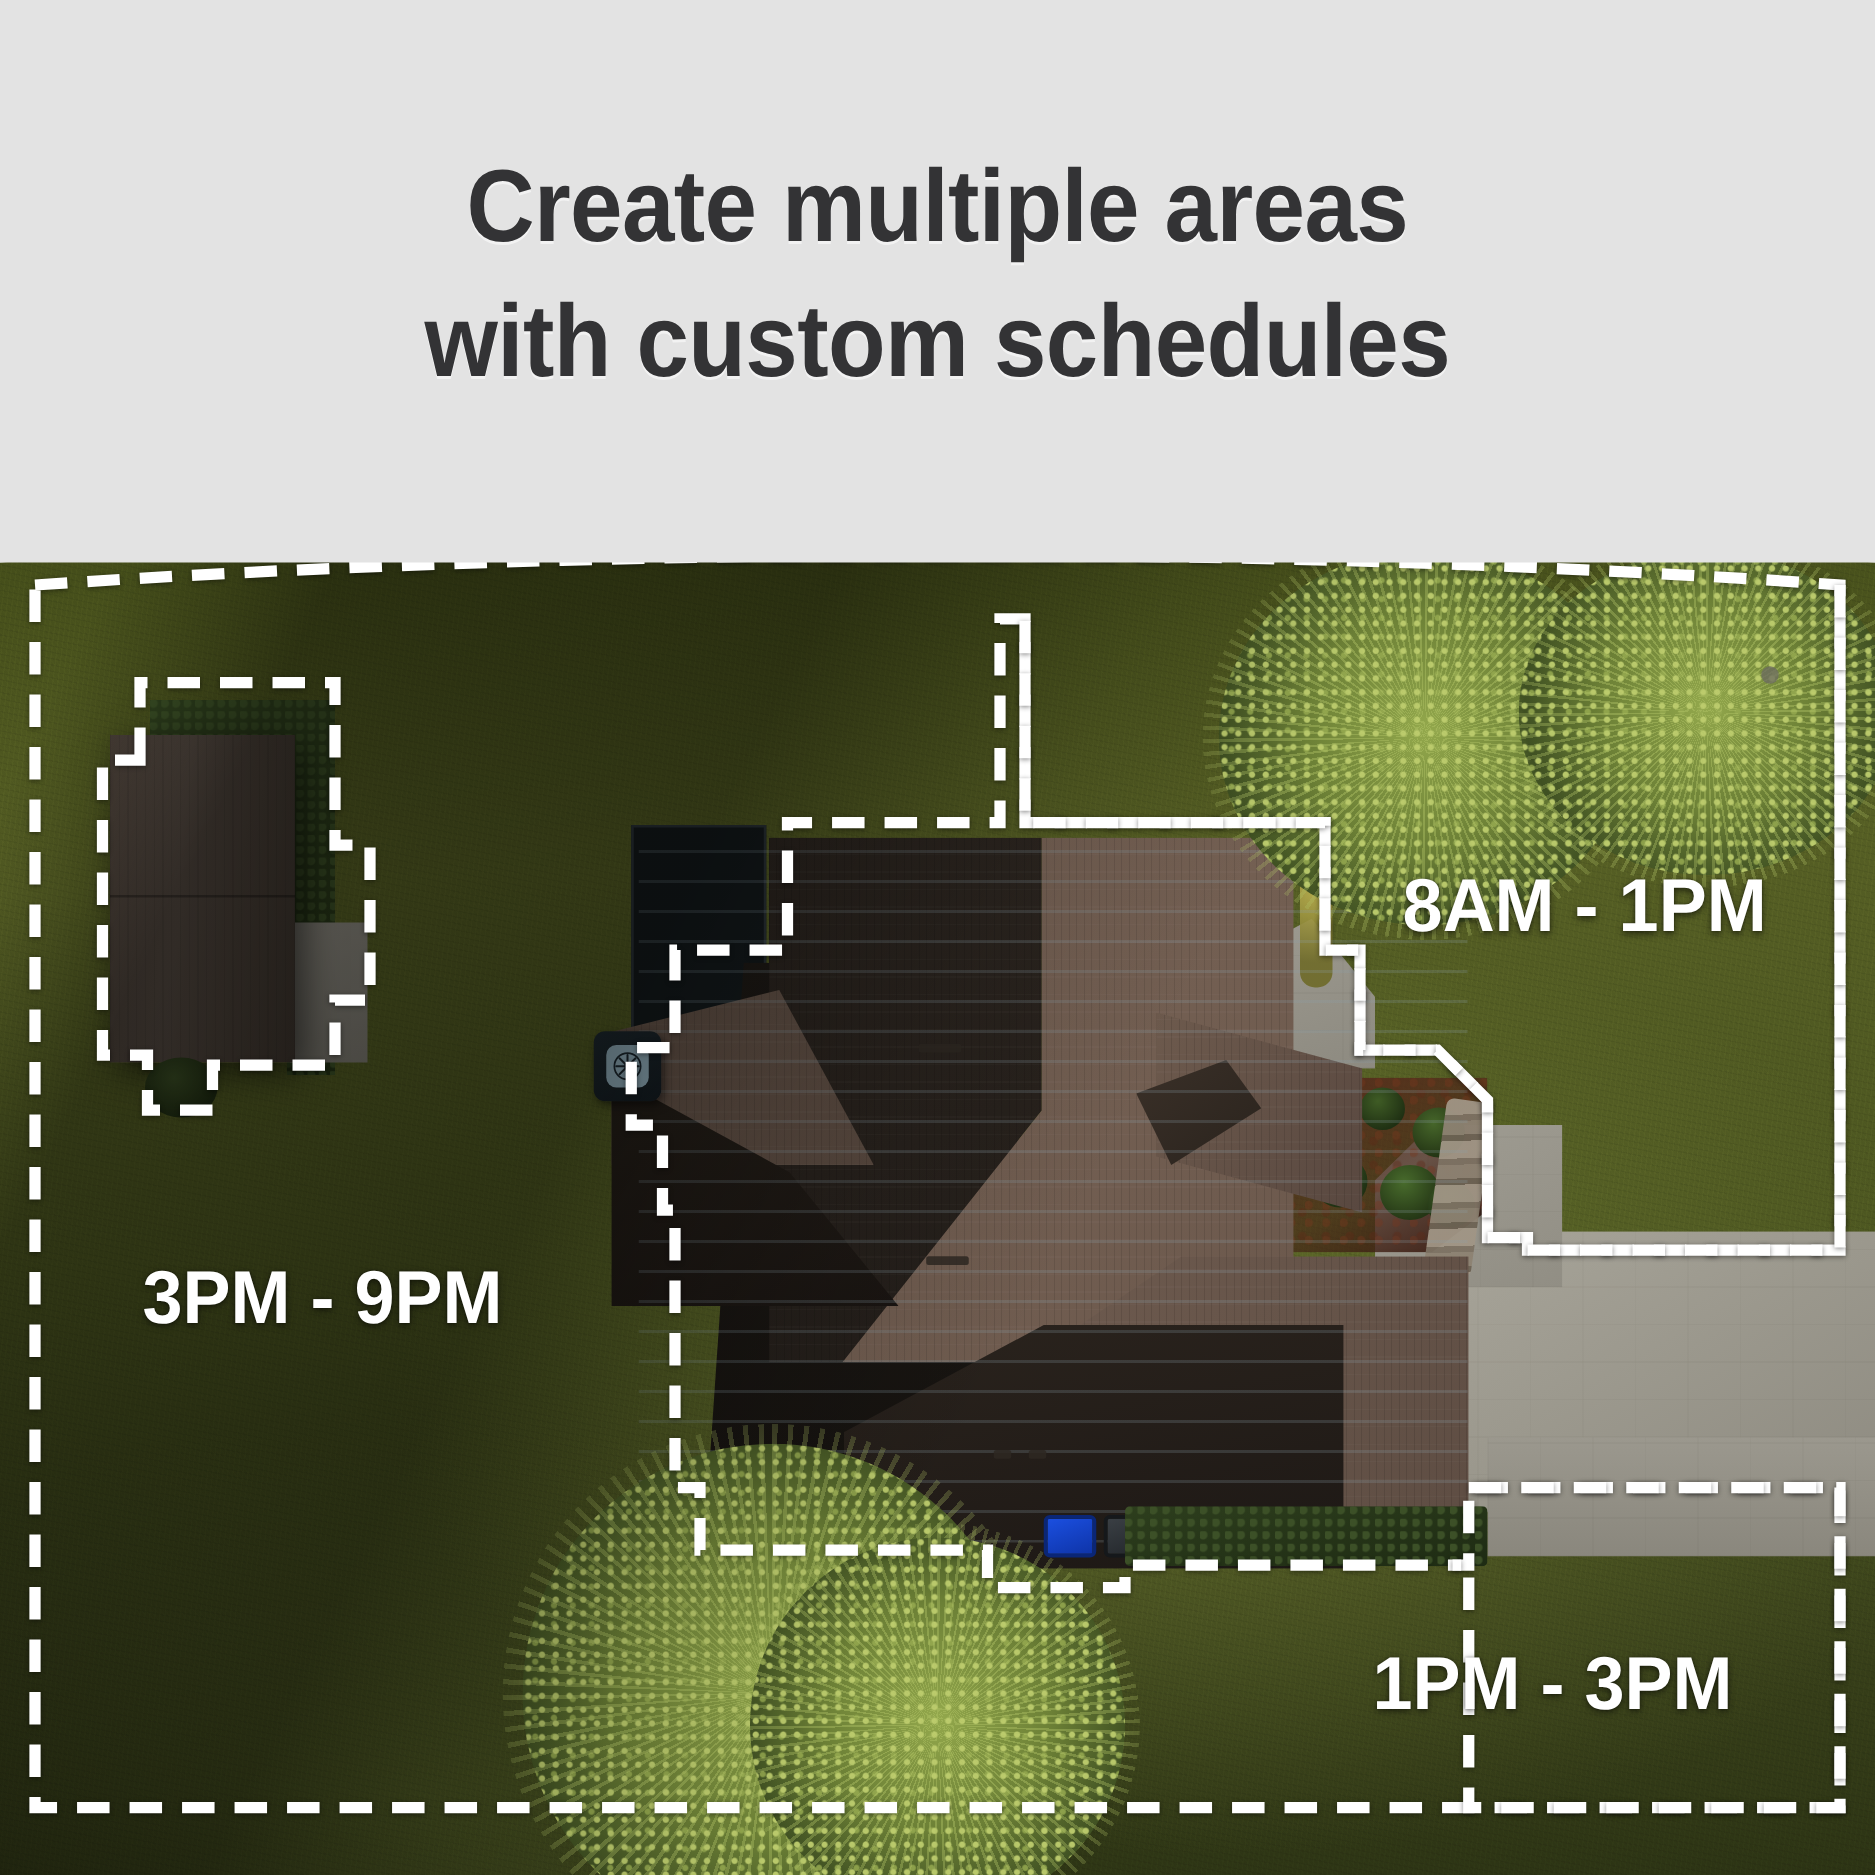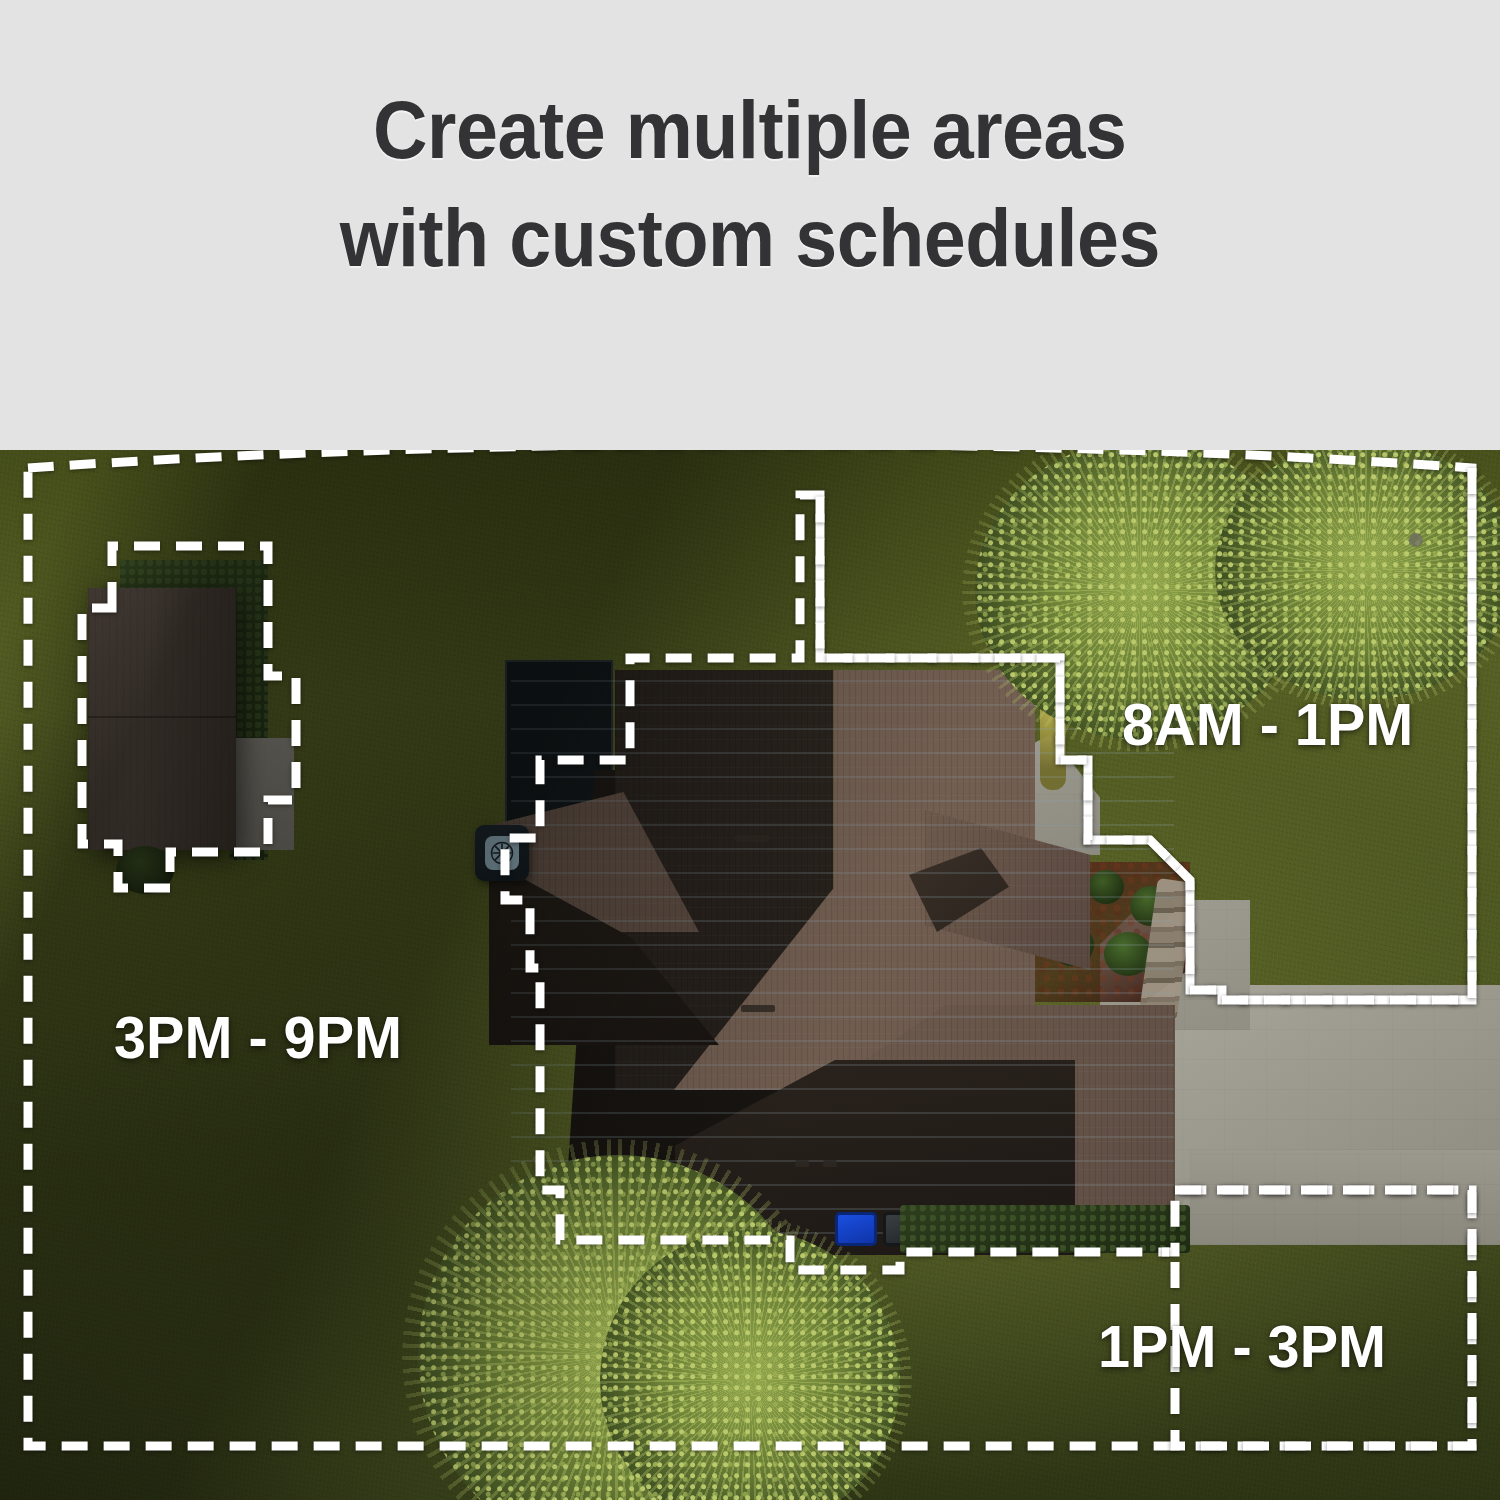--- a/index.html
+++ b/index.html
@@ -10,21 +10,21 @@
     background:#e3e3e3;
     position:relative;
   }
 
   
   .header {
     position:absolute; left:0; top:0; width:1500px; height:450px;
     background:#e3e3e3;
     display:flex; flex-direction:column;
     align-items:center; justify-content:flex-start;
-    padding-top:76px;
+    padding-top:112px;
     z-index:30;
   }
   .headline {
     font-family:"Liberation Sans Narrow","Liberation Sans", sans-serif;
     font-weight:bold;
     font-size:82px;
     line-height:1.32;
     letter-spacing:-0.5px;
     color:#333335;
     text-align:center;

